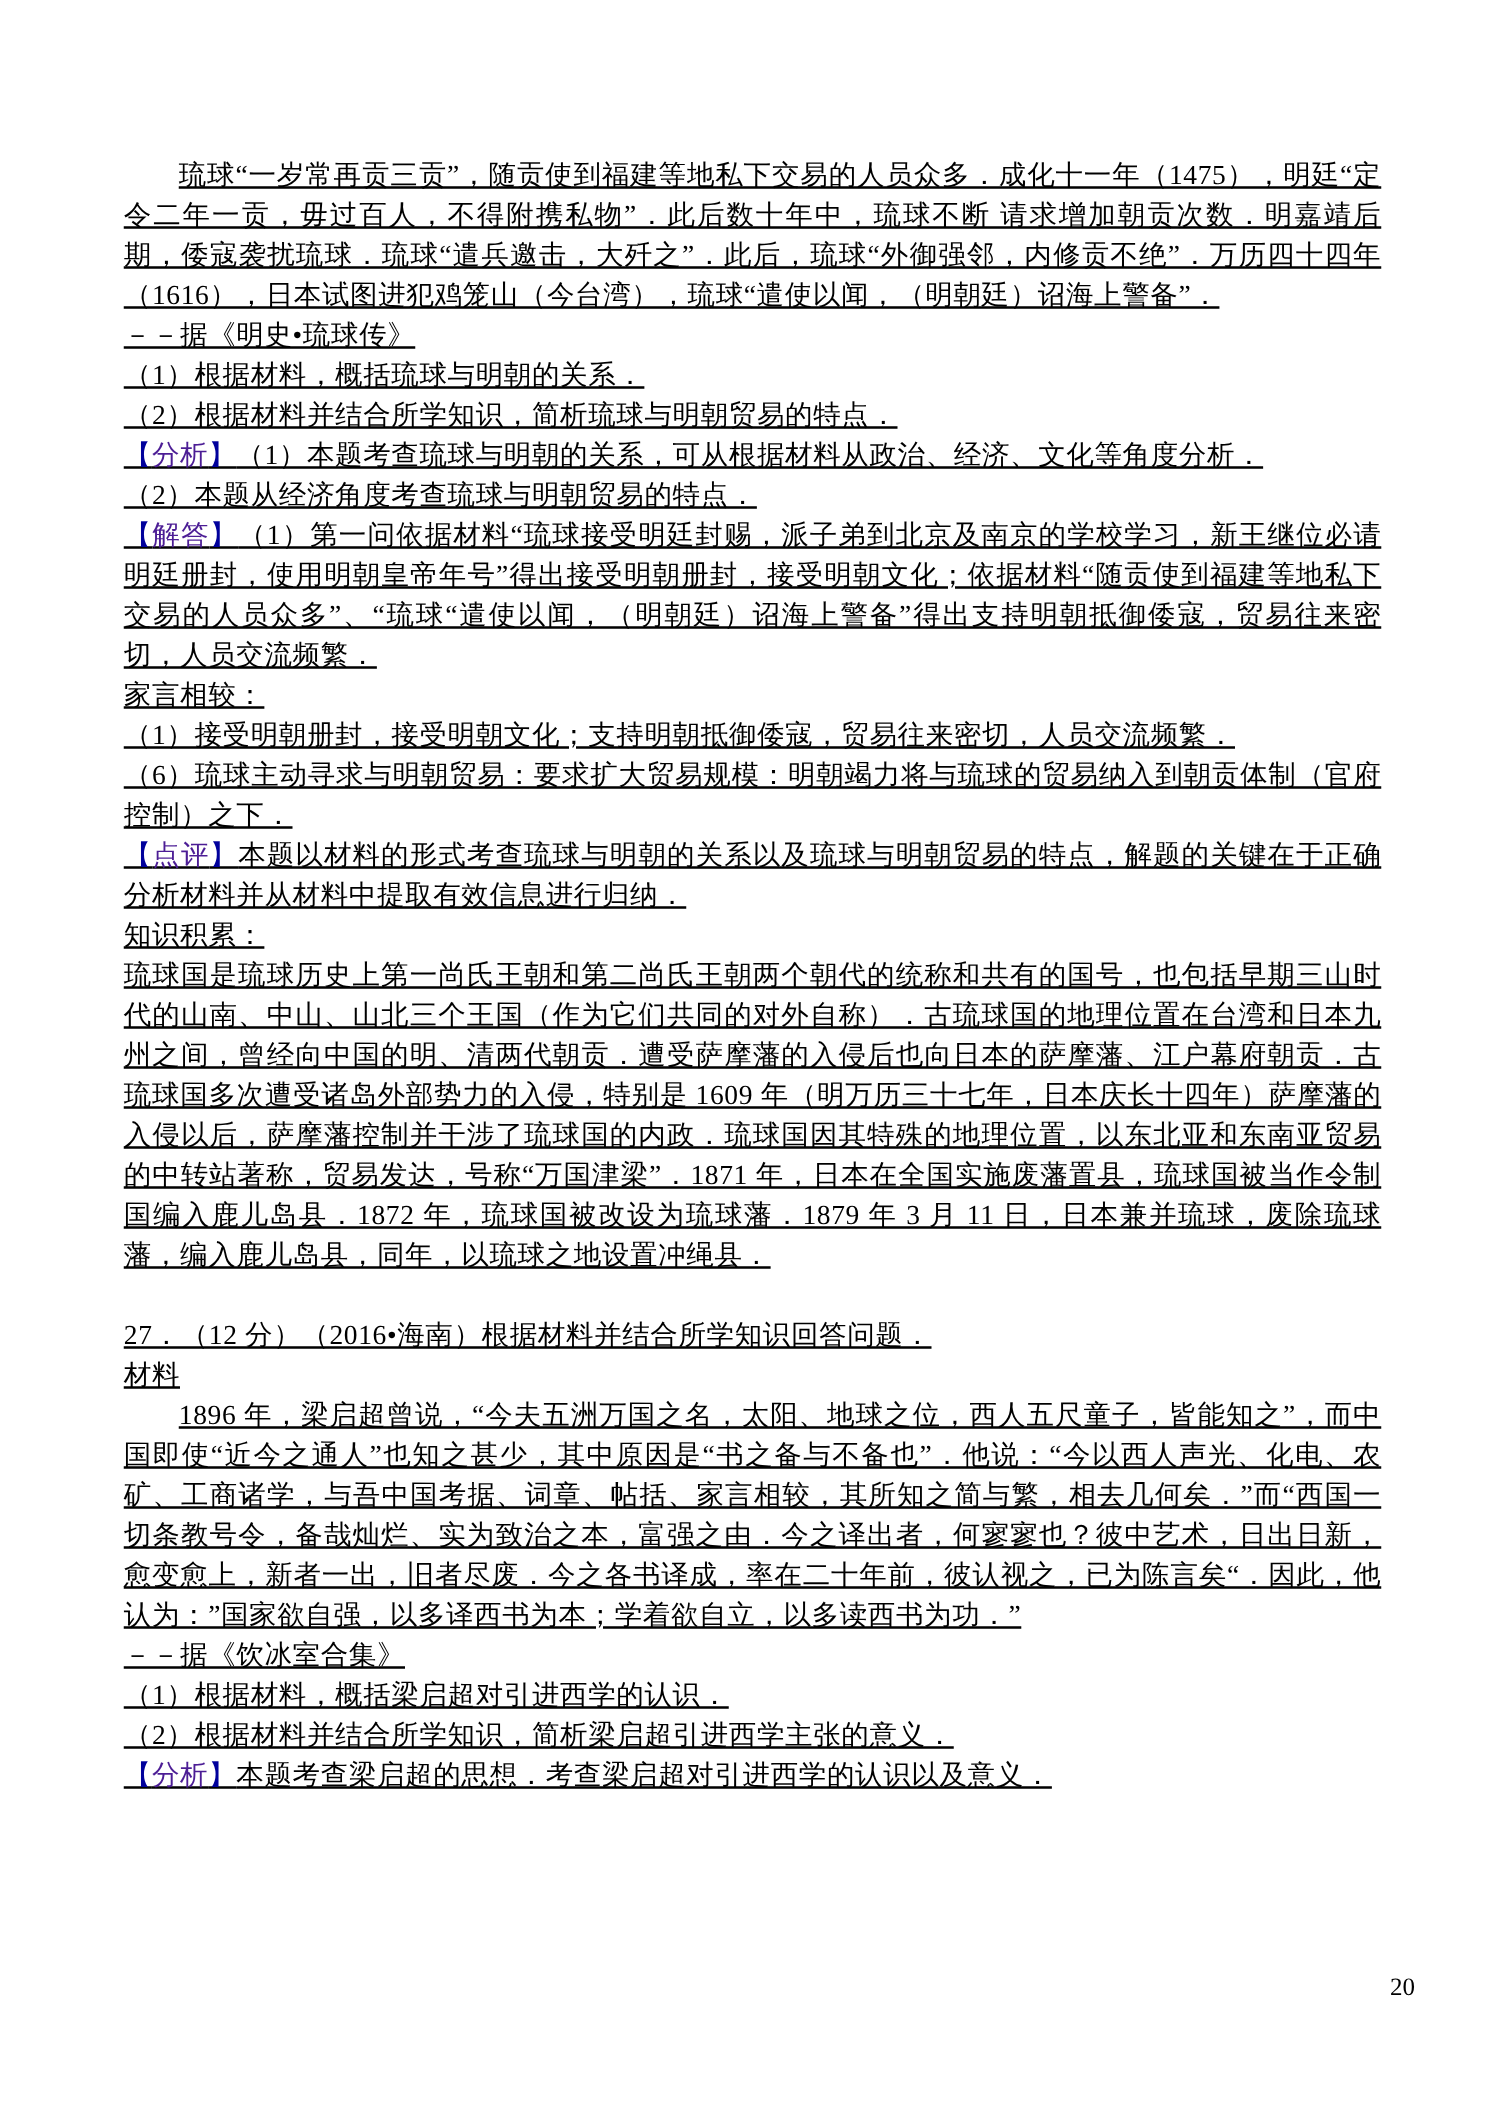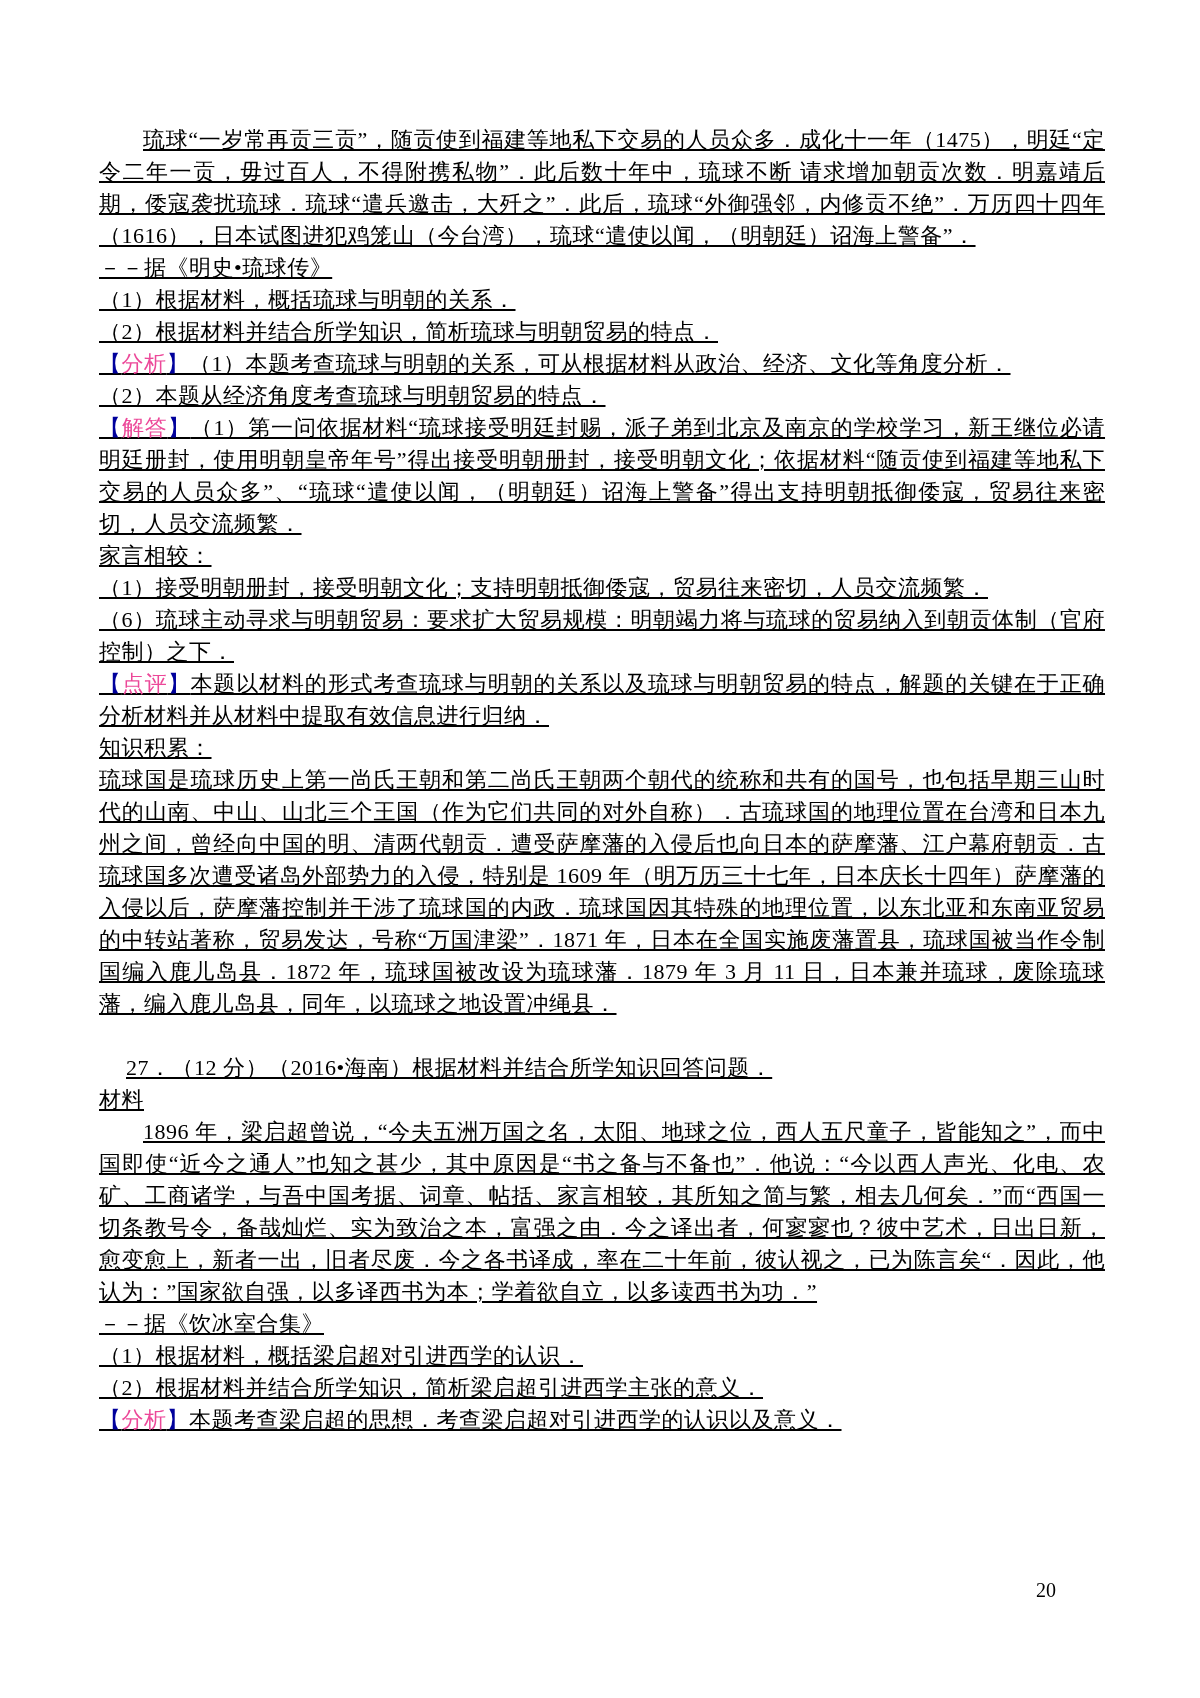--- a/index.html
+++ b/index.html
@@ -27,31 +27,30 @@
   p.para {
     margin: 0;
     padding: 0;
     text-decoration: underline;
   }
   p.para.indent {
     text-indent: 2em;
   }
   p.para.spacer {
     margin-top: 32px;
-    margin-left: 27px;
   }
   .tag-bracket {
     color: #00009c;
   }
   .tag-text {
-    color: #ec4899;
+    color: #4c1d95;
   }
   .page-number {
     position: absolute;
-    left: 1036px;
+    left: 1112px;
     top: 1578px;
     font-size: 20px;
     line-height: 24px;
     color: #000000;
   }
 </style>
 </head>
 <body>
 
 <div class="doc-content" id="doc-body">

